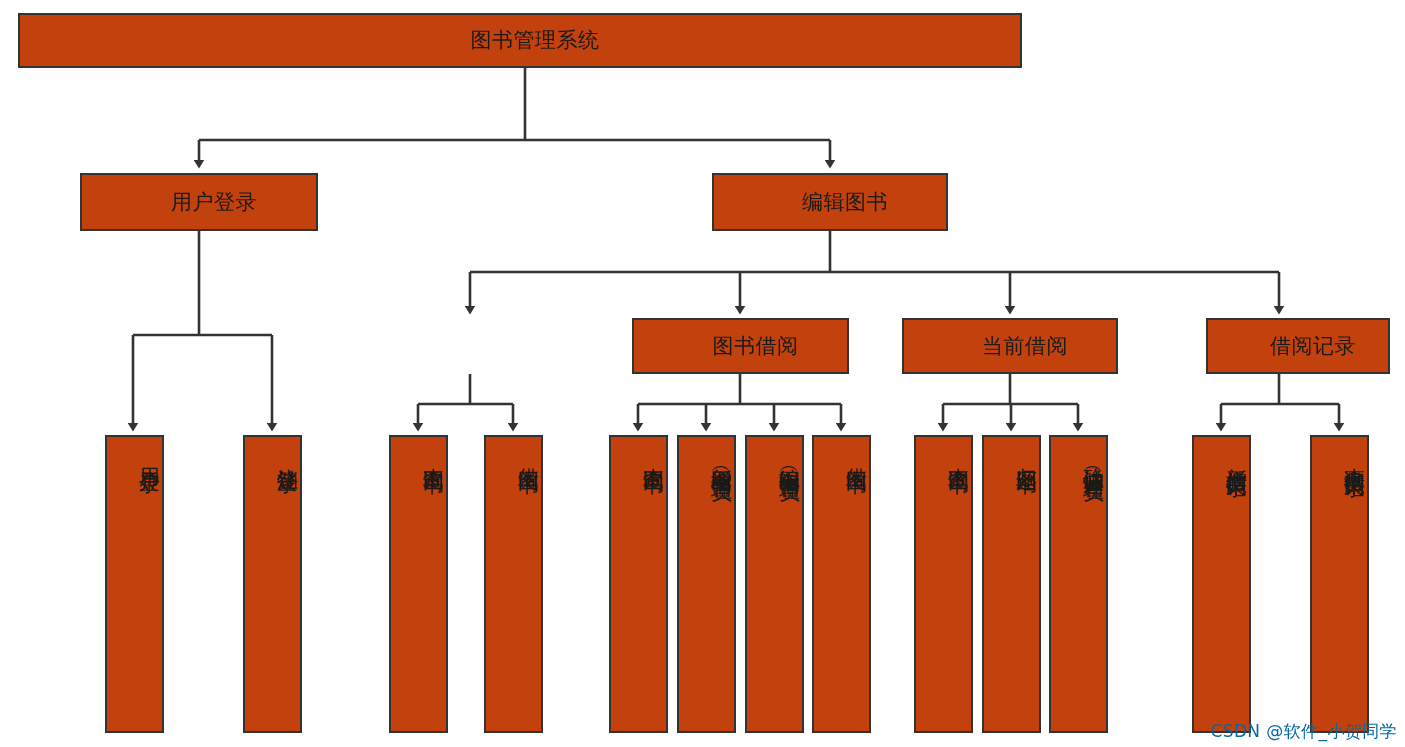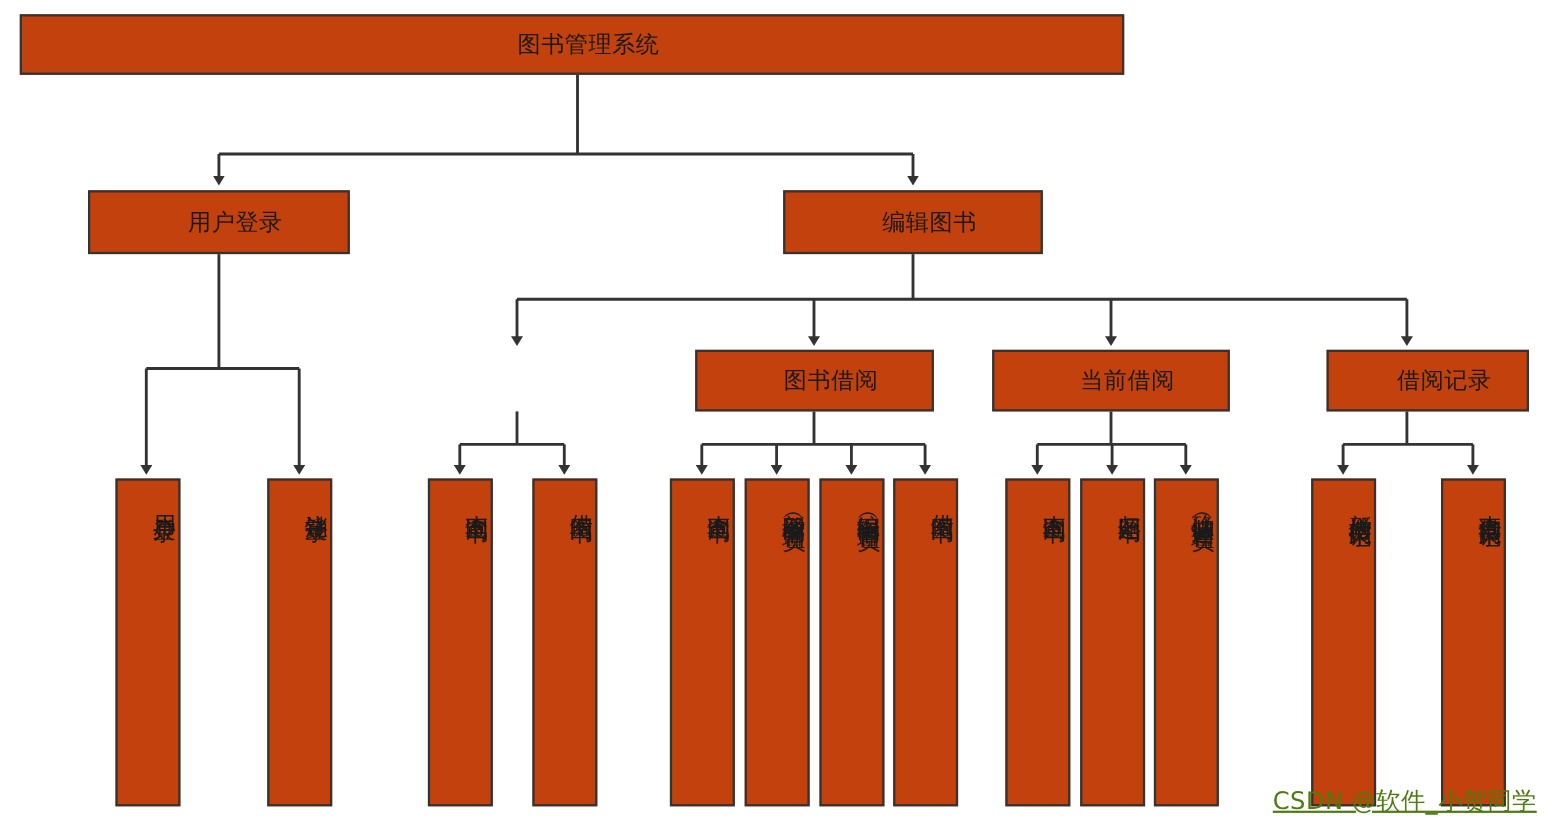--- a/index.html
+++ b/index.html
@@ -57,25 +57,24 @@
     line-height: 1.15;
     white-space: nowrap;
   }
   .root .label {
     font-size: 22px;
   }
   .watermark {
     position: absolute;
     right: 8px;
     bottom: 4px;
-    font-size: 22px;
-    color: #4d7c0f;
+    font-size: 17px;
+    color: #0369a1;
     letter-spacing: 0.4px;
     white-space: nowrap;
-    text-decoration: underline;
   }
 </style>
 </head>
 <body>
 
 <div id="canvas">
 
   <svg class="connectors" viewBox="0 0 1405 747" xmlns="http://www.w3.org/2000/svg">
     <defs>
       <marker id="arrow" markerWidth="11" markerHeight="11" refX="4.4" refY="5.5" orient="auto" markerUnits="userSpaceOnUse">

